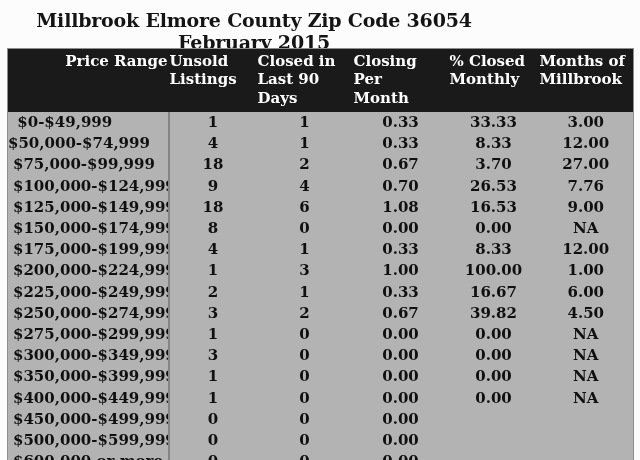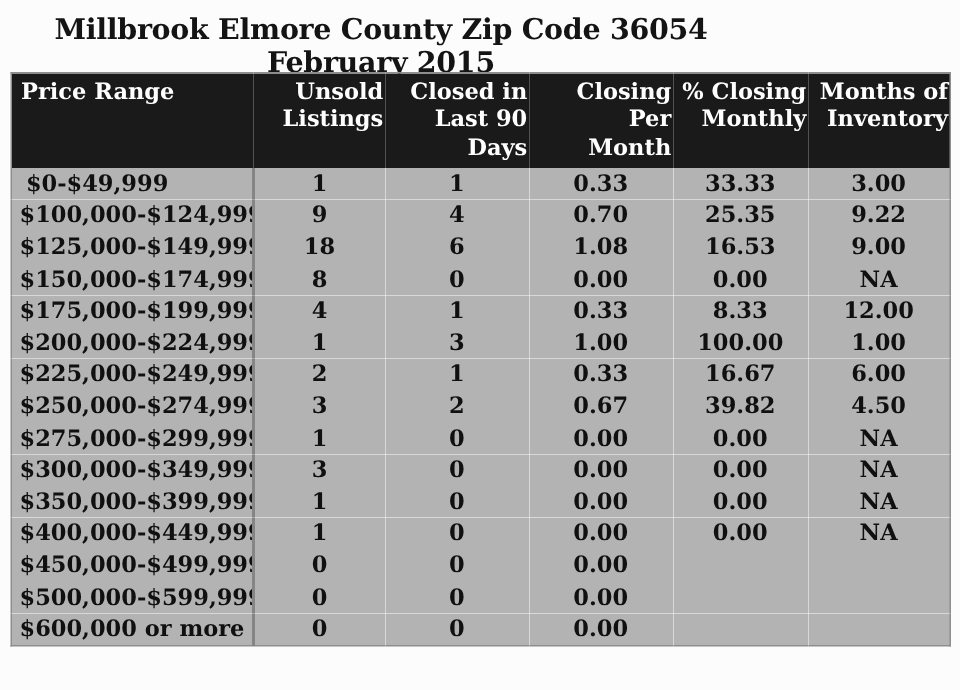--- a/index.html
+++ b/index.html
@@ -32,29 +32,29 @@
     width: 626px;
     border-collapse: collapse;
     table-layout: fixed;
     border: 1px solid #8e8e8e;
   }
   thead th {
     background: #1a1a1a;
     color: #ffffff;
     font-size: 15px;
     font-weight: bold;
-    text-align: right;
+    text-align: left;
     vertical-align: top;
     white-space: pre-line;
     line-height: 1.22;
     padding: 3px 1px 5px;
     border: 0;
   }
   thead th.col-price {
-    text-align: left;
+    text-align: right;
     padding-left: 6px;
   }
   tbody {
     background: #b3b3b3;
   }
   tbody td {
     font-size: 15px;
     font-weight: bold;
     color: #101010;
     text-align: center;
@@ -91,42 +91,58 @@
   </colgroup>
   <thead>
     <tr>
       <th class="col-price">Price Range</th>
       <th>Unsold
 Listings</th>
       <th>Closed in
 Last 90 Days</th>
       <th>Closing Per
 Month</th>
-      <th>% Closing
+      <th>% Closed
 Monthly</th>
       <th>Months of
-Inventory</th>
+Millbrook</th>
     </tr>
   </thead>
   <tbody>
       <tr>
         <td class="center-price">$0-$49,999</td>
         <td>1</td>
         <td>1</td>
         <td>0.33</td>
         <td>33.33</td>
         <td>3.00</td>
+      </tr>
+      <tr>
+        <td class="center-price">$50,000-$74,999</td>
+        <td>4</td>
+        <td>1</td>
+        <td>0.33</td>
+        <td>8.33</td>
+        <td>12.00</td>
+      </tr>
+      <tr>
+        <td>$75,000-$99,999</td>
+        <td>18</td>
+        <td>2</td>
+        <td>0.67</td>
+        <td>3.70</td>
+        <td>27.00</td>
       </tr>
       <tr>
         <td>$100,000-$124,999</td>
         <td>9</td>
         <td>4</td>
         <td>0.70</td>
-        <td>25.35</td>
-        <td>9.22</td>
+        <td>26.53</td>
+        <td>7.76</td>
       </tr>
       <tr>
         <td>$125,000-$149,999</td>
         <td>18</td>
         <td>6</td>
         <td>1.08</td>
         <td>16.53</td>
         <td>9.00</td>
       </tr>
       <tr>

